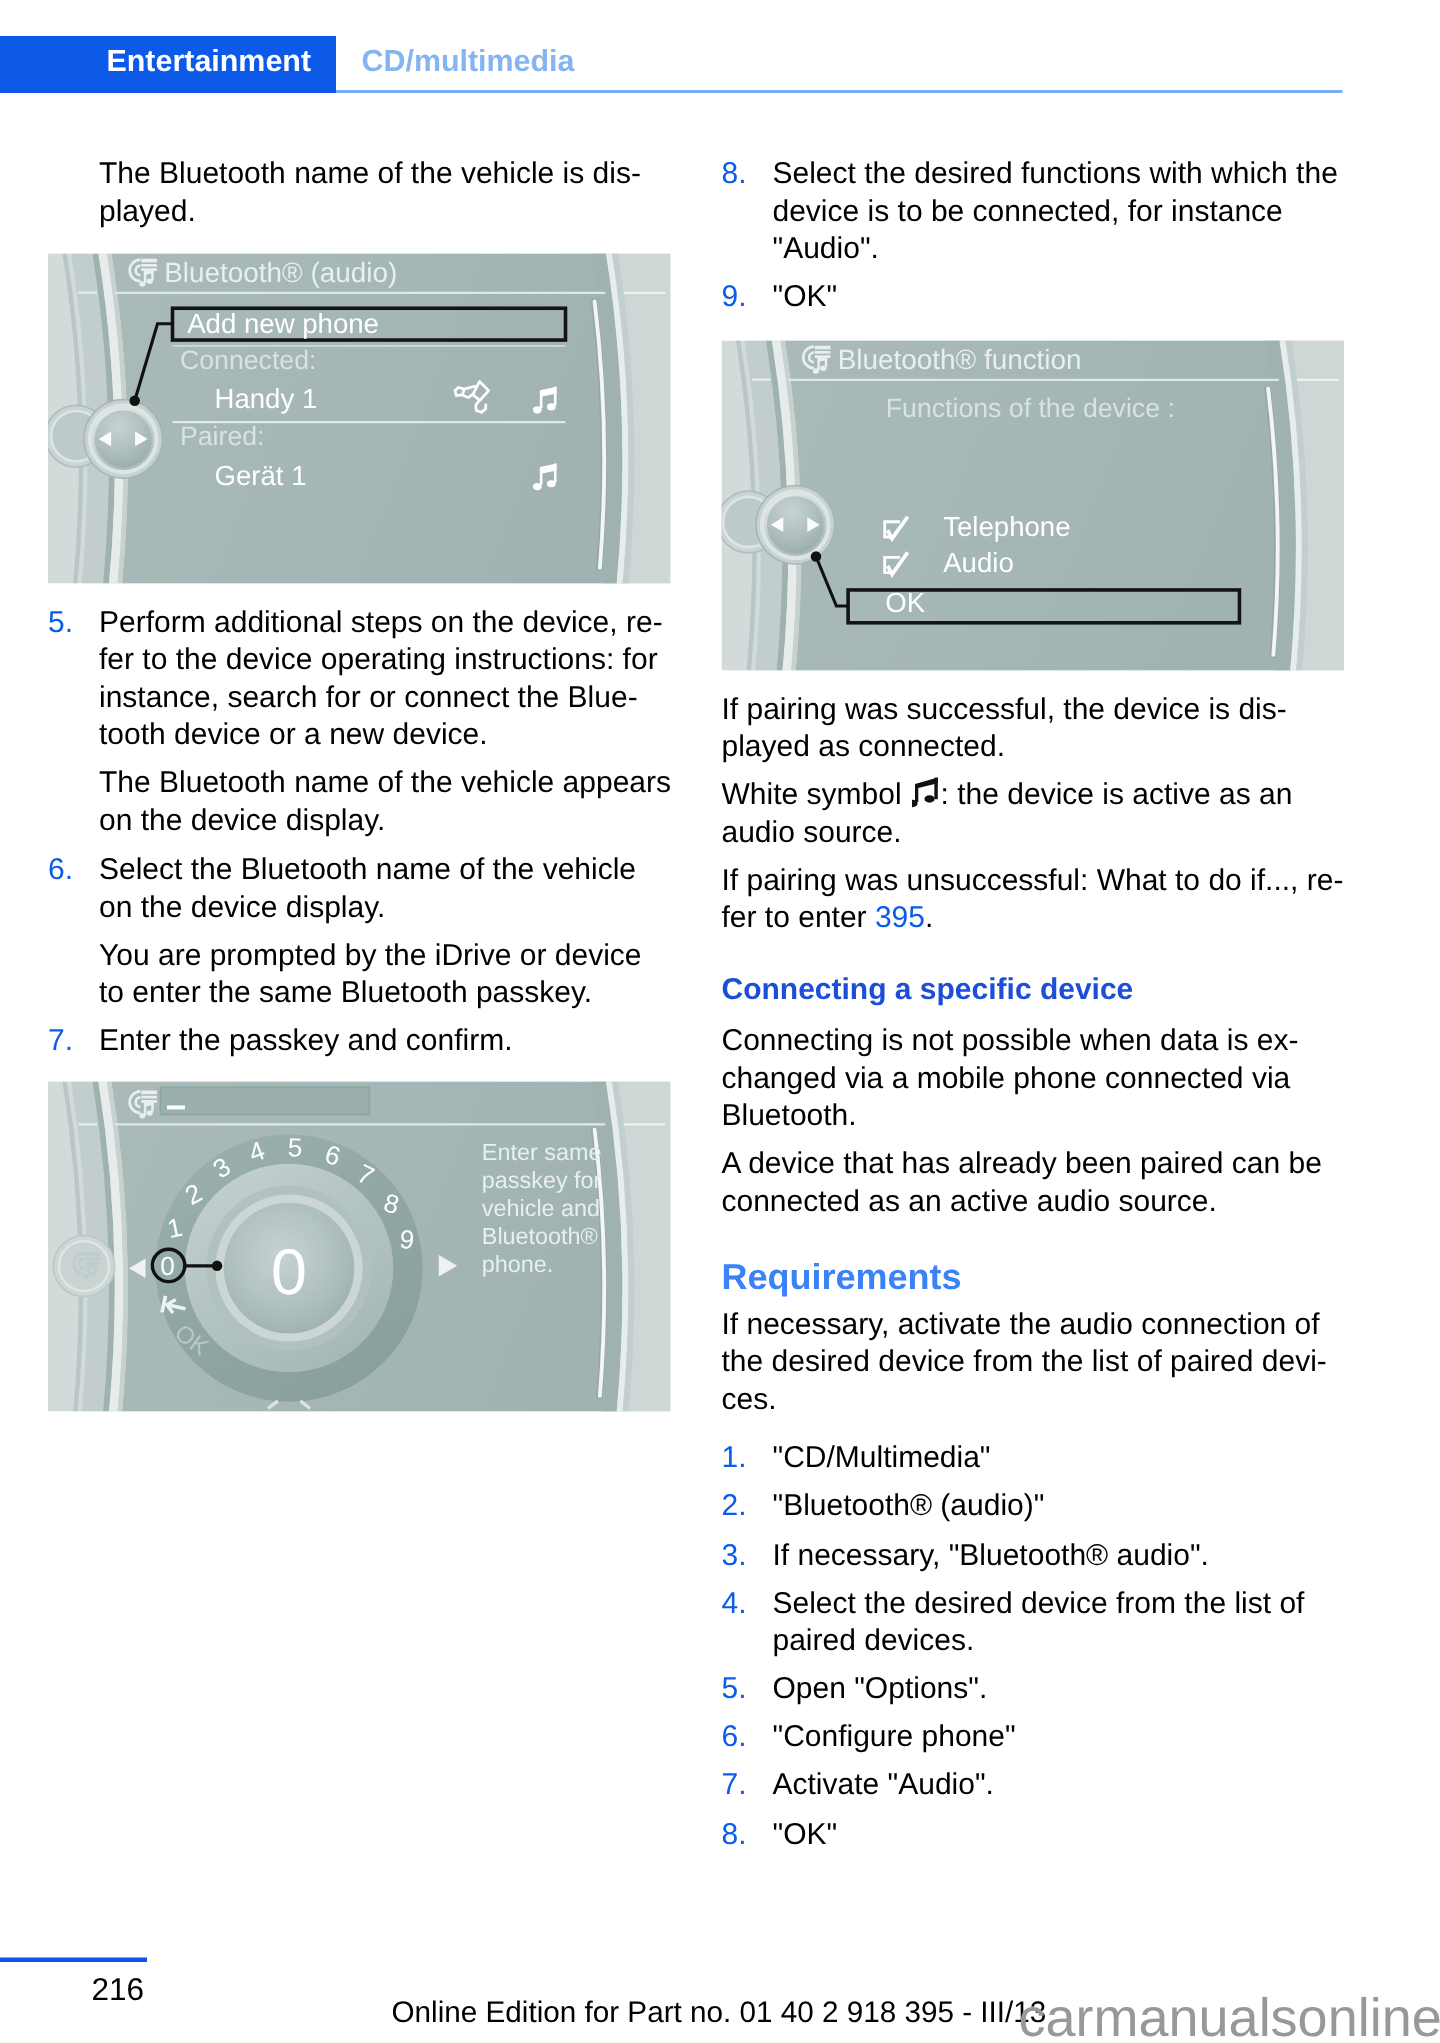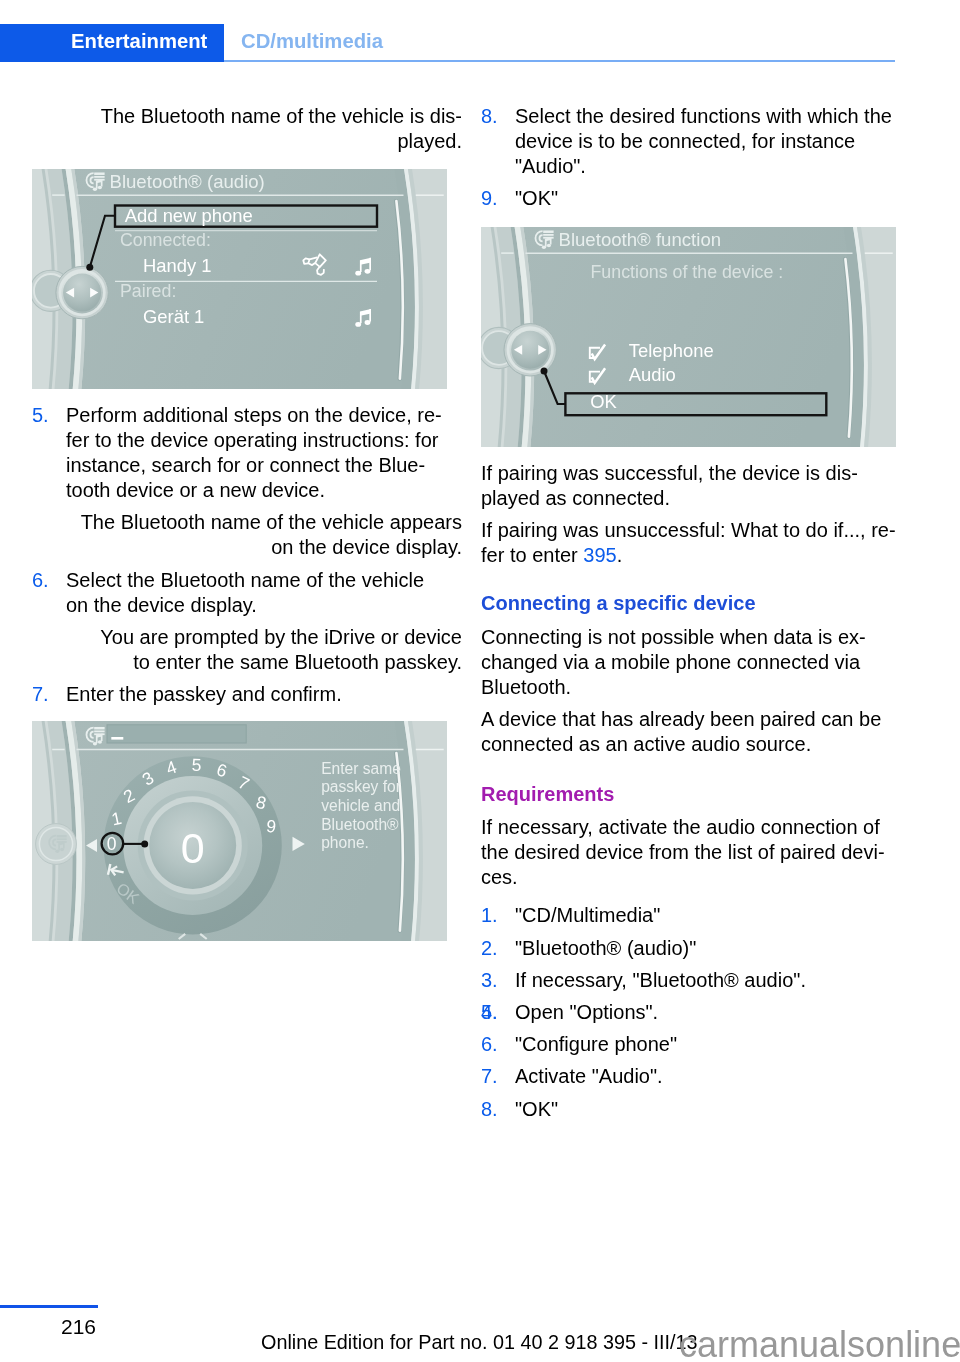--- a/index.html
+++ b/index.html
@@ -8,25 +8,25 @@
   
   .hdr{position:absolute;left:0;top:24px;height:38px;width:960px;}
   .hdr-tab{position:absolute;left:0;top:0;width:224px;height:38px;background:#0d5ae8;}
   .hdr-tab-label{position:absolute;left:71px;top:6.5px;color:#fff;font-size:20.3px;line-height:20.3px;font-weight:bold;}
   .hdr-sub{position:absolute;left:241px;top:6.5px;color:#85b5f0;font-size:20.3px;line-height:20.3px;font-weight:bold;text-align:right;}
   .hdr-rule{position:absolute;left:224px;top:60px;width:671px;height:2.4px;background:#78adf5;}
   
   .col{position:absolute;width:430px;font-size:20px;line-height:25px;color:#000;}
   .colL{left:32px;top:104px;}
   .colR{left:481px;top:104px;}
-  .para{margin:0 0 7.5px 0;padding-left:34px;text-align:right;}
+  .para{margin:0 0 7.5px 0;padding-left:34px;}
   .li{position:relative;padding-left:34px;margin:0 0 7.2px 0;}
   .li .n{position:absolute;left:0px;top:0;color:#0a5ceb;}
   .h2{color:#1d4ed8;font-size:20px;font-weight:bold;margin:23.5px 0 8.5px 0;padding-left:0;}
-  .h3{color:#a21caf;font-size:20px;font-weight:bold;margin:25.5px 0 7.4px 0;padding-left:0;}
+  .h3{color:#3b82f6;font-size:24px;font-weight:bold;margin:25.5px 0 7.4px 0;padding-left:0;}
   .plain{margin:0 0 6.8px 0;padding-left:0;}
   .prelist{margin-bottom:13.8px;}
   .idrive{width:415px;height:220px;position:relative;overflow:hidden;}
   .fig{width:415px;height:220px;position:relative;display:block;}
   #fig1{margin:15px 0 14px 0;}
   #fig2{margin:14px 0 0 0;}
   #fig3{margin:16px 0 14px 0;}
   .xref{color:#0a5ceb;}
   .idrive text{font-family:"Liberation Sans",sans-serif;}
   .s-title{font-size:18.6px;fill:#e8efee;}
@@ -342,30 +342,36 @@
 <circle cx="0" cy="0" r="23.6" fill="#dde5e4"></circle>
 <circle cx="0" cy="0" r="20.8" fill="url(#kr3)"></circle>
 <circle cx="0" cy="0" r="19.0" fill="url(#kd3)"></circle>
 <path d="M-16.3,0 L-8.0,-4.9 L-8.0,4.9 Z" fill="#fbfcfc"></path>
 <path d="M16.3,0 L8.0,-4.9 L8.0,4.9 Z" fill="#fbfcfc"></path>
 </g>
           <path d="M63,144 L76.6,177 L84.4,177" fill="none" stroke="#111111" stroke-width="2.1"></path>
           <circle cx="63" cy="144" r="3.5" fill="#111111"></circle>
         </svg></div>
     <p class="plain">If pairing was successful, the device is dis-<br>played as connected.</p>
+    <p class="plain"><span>White symbol</span><span class="notesym"><svg width="20" height="21" viewBox="0 0 20 21">
+            <path d="M2.0,4.6 L17.2,0.4 L17.2,4.2 L4.2,7.4 L4.2,16.6 L2.0,16.6 Z" fill="#111"></path>
+            <rect x="14.9" y="0.4" width="2.3" height="14.4" fill="#111"></rect>
+            <ellipse cx="0.3" cy="17.6" rx="3.4" ry="2.5" fill="#111"></ellipse>
+            <ellipse cx="11.7" cy="14.6" rx="3.4" ry="2.5" fill="#111"></ellipse>
+          </svg></span><span>: the device is active as an</span><br><span>audio source.</span></p>
     <p class="plain"><span>If pairing was unsuccessful: What to do if..., re-</span><br><span>fer to enter</span> <span class="xref">395</span><span>.</span></p>
     <div class="h2">Connecting a specific device</div>
     <p class="plain">Connecting is not possible when data is ex-<br>changed via a mobile phone connected via<br>Bluetooth.</p>
     <p class="plain">A device that has already been paired can be<br>connected as an active audio source.</p>
     <div class="h3">Requirements</div>
     <p class="plain prelist">If necessary, activate the audio connection of<br>the desired device from the list of paired devi-<br>ces.</p>
     <div class="li n1"><span class="n">1.</span><span class="t">"CD/Multimedia"</span></div>
     <div class="li n1"><span class="n">2.</span><span class="t">"Bluetooth® (audio)"</span></div>
     <div class="li n1"><span class="n">3.</span><span class="t">If necessary, "Bluetooth® audio".</span></div>
-    <div class="li n1"><span class="n">4.</span></div>
+    <div class="li n1"><span class="n">4.</span><span class="t">Select the desired device from the list of<br>paired devices.</span></div>
     <div class="li n1"><span class="n">5.</span><span class="t">Open "Options".</span></div>
     <div class="li n1"><span class="n">6.</span><span class="t">"Configure phone"</span></div>
     <div class="li n1"><span class="n">7.</span><span class="t">Activate "Audio".</span></div>
     <div class="li n1"><span class="n">8.</span><span class="t">"OK"</span></div>
   </div>
 
   <div class="footer-rule"></div>
   <div class="pageno">216</div>
   <div class="footer-txt">Online Edition for Part no. 01 40 2 918 395 - III/13</div>
   <div class="watermark">carmanualsonline.info</div>

